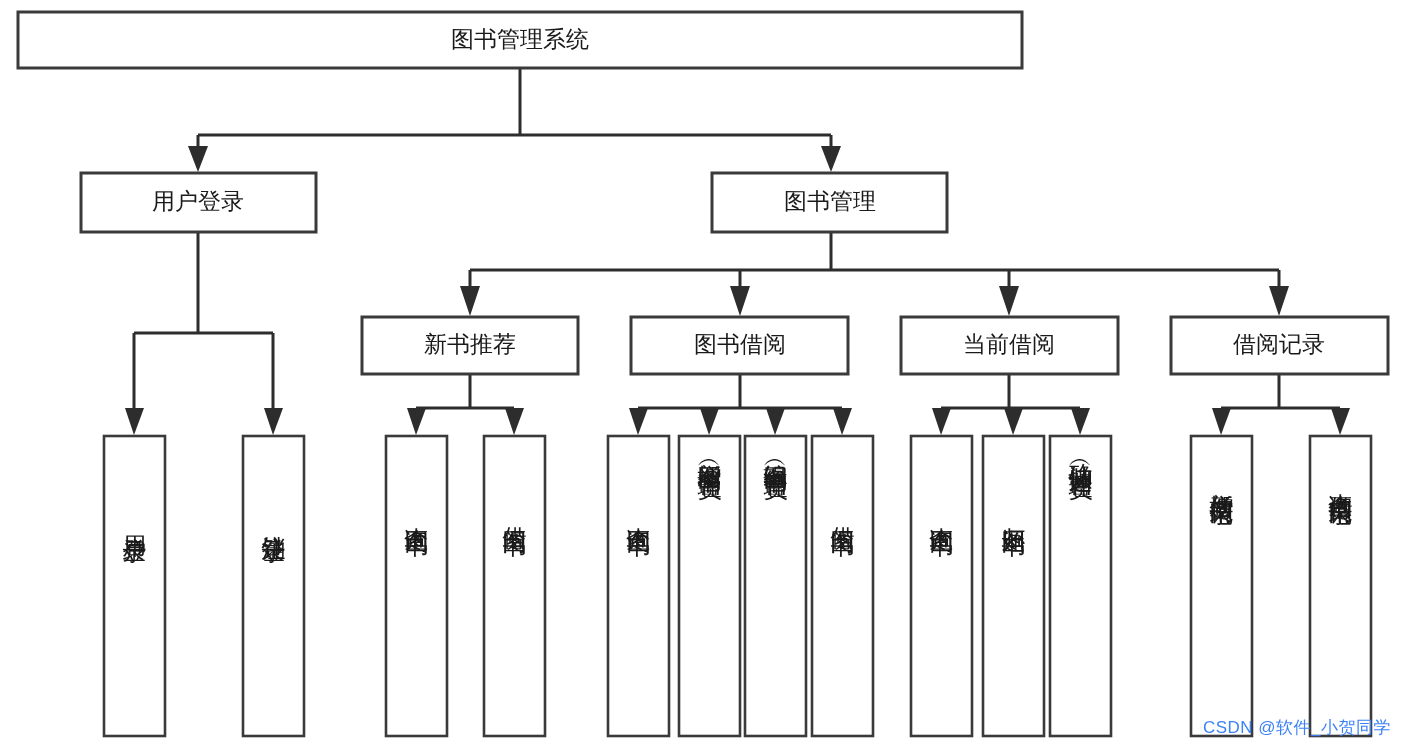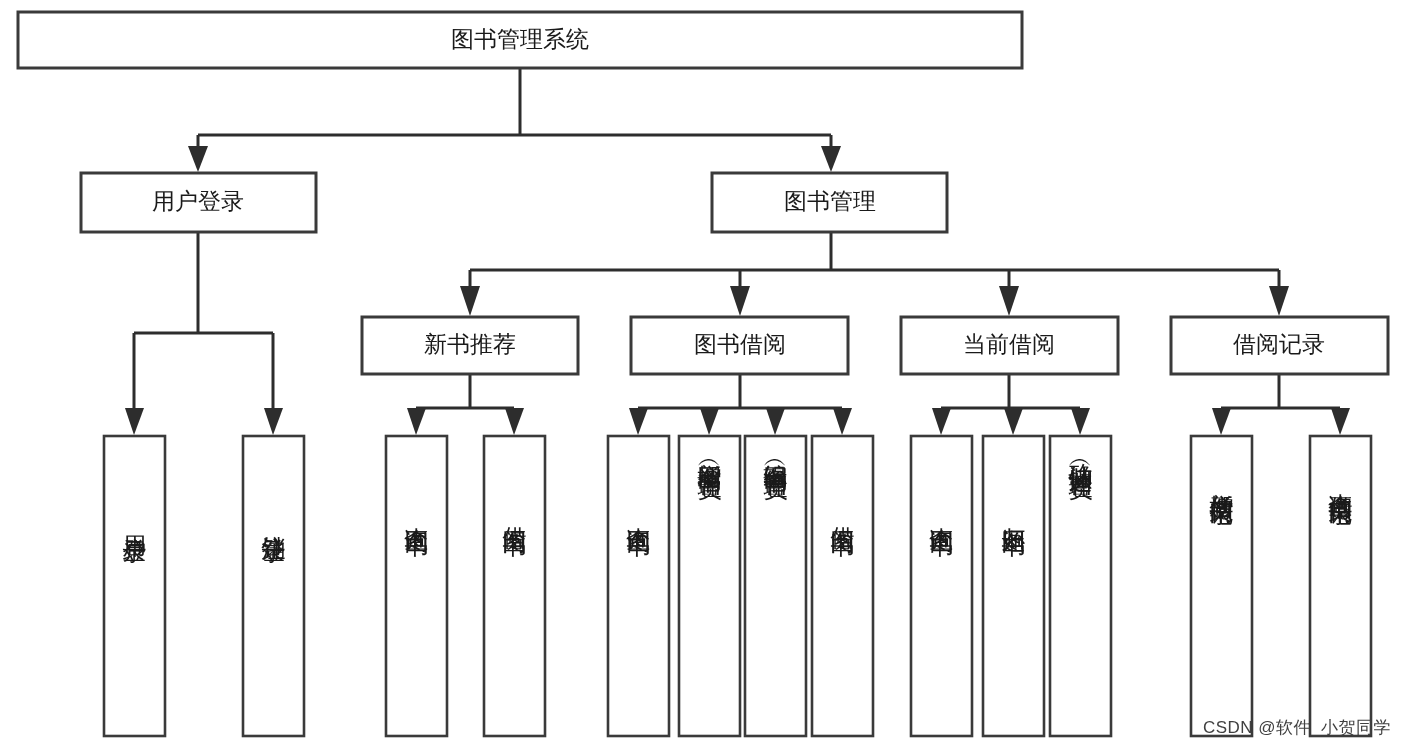--- a/index.html
+++ b/index.html
@@ -68,21 +68,21 @@
     letter-spacing: 2px;
     color: #1a1a1a;
     white-space: nowrap;
   }
   #watermark {
     position: absolute;
     right: 14px;
     bottom: 8px;
     font-family: "Liberation Sans", "DejaVu Sans", sans-serif;
     font-size: 17px;
-    color: #404040;
+    color: #3b82f6;
     letter-spacing: 0.5px;
     white-space: nowrap;
   }
 </style>
 </head>
 <body>
 
 <div id="diagram-root">
 
   <svg class="flow" viewBox="0 0 1405 747">

